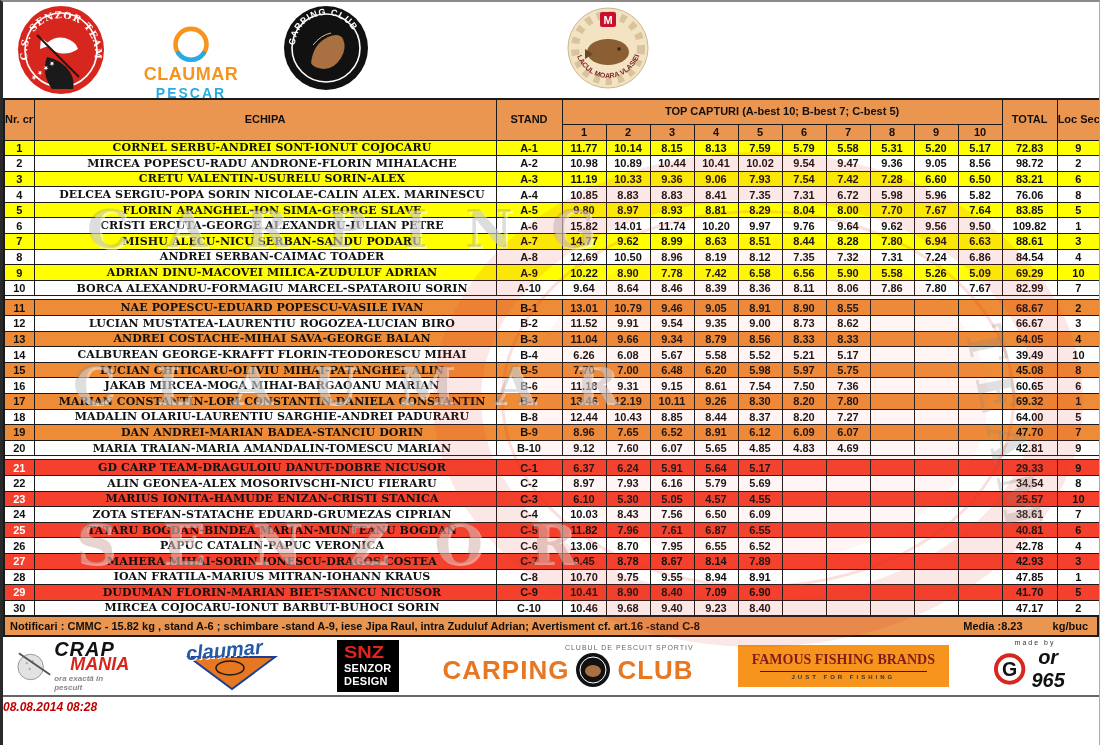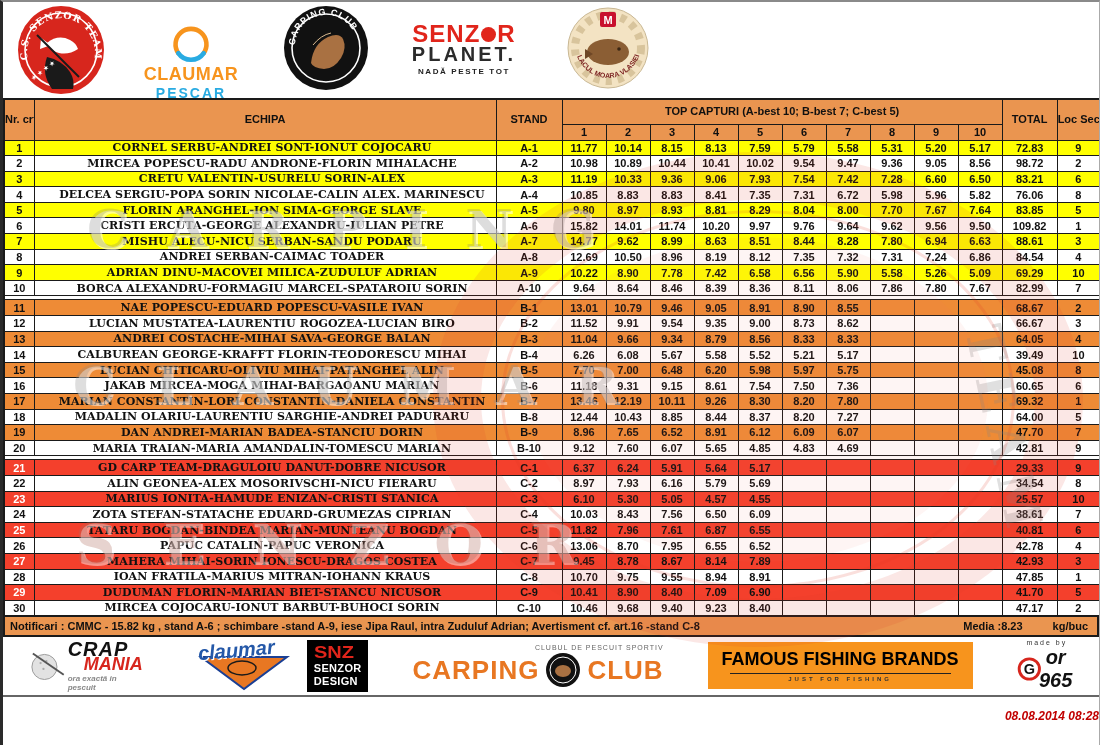--- a/index.html
+++ b/index.html
@@ -48,46 +48,46 @@
   tr.hl.gc td { background:#F4402C; }
   tr.hl.gc td.c-nr { color:#fff; }
   tr.sep td { border:none; height:4px; background:#fff; }
   
   .notif { display:flex; align-items:center; width:1096px; height:20px;
     background:#EA9550; border:2px solid #1a1a1a; border-top:none; padding:0 5px;
     font-weight:700; font-size:11px; color:#101010; }
   .notif-text { flex:1; white-space:nowrap; }
   .media-label { } .media-value { margin-right:30px; } .media-unit { margin-right:4px; }
   
-  .footer { display:flex; align-items:center; justify-content:space-between; height:58px; padding:0 22px 0 26px; background:#fff;gap:44px; }
+  .footer { display:flex; align-items:center; justify-content:space-between; height:58px; padding:0 22px 0 12px; background:#fff;gap:44px; }
   .f-crap { display:flex; align-items:center; gap:2px; }
   .crap1 { font-style:italic; font-weight:900; font-size:20px; color:#111; letter-spacing:1px; line-height:1; }
   .crap2 { font-style:italic; font-weight:900; font-size:18px; color:#D7261D; margin:-4px 0 0 16px; line-height:1; }
   .crap3 { font-style:italic; font-weight:700; font-size:8px; color:#888; margin-top:1px; }
   .f-claumar { position:relative; width:120px; height:54px; }
   .fcl-text { position:absolute; top:0px; left:10px; font-style:italic; font-weight:900; font-size:20px;
     color:#2458A8; z-index:2; transform:rotate(-5deg); text-shadow:1px 1px 0 #fff; }
   .fcl-tri { position:absolute; top:15px; left:10px; }
   .f-snz { background:#000; color:#fff; padding:5px 7px; line-height:1; }
   .snz1 { color:#E1251B; font-weight:900; font-size:16px; transform:scaleX(1.25); transform-origin:left; }
   .snz2,.snz3 { font-weight:700; font-size:11px; letter-spacing:0.3px; margin-top:2px; }
   .f-cclub { text-align:center; }
   .fcc-top { font-size:7px; color:#666; letter-spacing:1px; text-align:right; margin-bottom:1px; }
   .fcc-row { display:flex; align-items:center; gap:6px; }
   .fcc-word { font-weight:900; font-size:26px; color:#E87722; letter-spacing:1px; line-height:1; }
   .f-famous { background:#F7941D; padding:7px 14px; text-align:center; }
-  .ff1 { font-family:Liberation Sans, sans-serif; font-weight:700; font-size:18px; color:#000000; white-space:nowrap; }
+  .ff1 { font-family:Liberation Serif, serif; font-weight:700; font-size:14px; color:#7f1d1d; white-space:nowrap; }
   .ff-line { border-top:1px solid #222; margin:3px 8px 2px; }
   .ff2 { font-size:6px; font-weight:700; letter-spacing:3px; color:#333; }
   .f-gor { text-align:center; }
   .fg-made { font-size:7px; letter-spacing:2px; color:#333; margin-bottom:0px; }
   .fg-row { display:flex; align-items:center; }
   .fg-text { font-style:italic; font-weight:900; font-size:20px; color:#111; margin-left:-7px; }
   
-  .datebar { border-top:2px solid #666; text-align:right; padding-top:12px;
+  .datebar { border-top:2px solid #666; text-align:left; padding-top:3px;
     font-style:italic; font-weight:700; font-size:12px; color:#C00000; }
   
   .wm { position:absolute; pointer-events:none; z-index:5; font-family:"DejaVu Serif",serif; font-weight:700; white-space:nowrap; }
   .wm-carping { top:196px; left:84px; font-size:52px; letter-spacing:38px; color:rgba(125,125,125,0.26); text-shadow:2px 2px 0 rgba(255,255,255,0.55); }
   .wm-claumar { top:352px; left:70px; font-size:52px; letter-spacing:40px; color:rgba(135,135,135,0.28); text-shadow:2px 2px 0 rgba(255,255,255,0.5); }
   .wm-senzor { top:508px; left:72px; font-size:56px; letter-spacing:46px; color:rgba(175,110,95,0.30); text-shadow:2px 2px 0 rgba(255,255,255,0.45); }
   .wm-team { top:318px; left:1008px; font-size:50px; letter-spacing:12px; color:rgba(130,130,130,0.25);
     transform:rotate(78deg); transform-origin:left top; }
   .wm-ring-outer { top:150px; left:430px; width:650px; height:495px; border:48px solid rgba(226,58,40,0.12); border-radius:50%; }
   .wm-ring-inner { top:208px; left:498px; width:514px; height:378px; border:3px solid rgba(226,58,40,0.16); border-radius:50%; }
@@ -127,27 +127,20 @@
       <circle cx="43" cy="43" r="42" fill="#111"></circle>
       <circle cx="43" cy="43" r="34" fill="none" stroke="#fff" stroke-width="1.6"></circle>
       <path id="cc-arc" d="M 14,52 A 31,31 0 1 1 72,52" fill="none"></path>
       <text font-size="9" font-weight="bold" fill="#fff" font-family="Liberation Sans, sans-serif" letter-spacing="1">
         <textPath href="#cc-arc" startOffset="10%">CARPING CLUB</textPath>
       </text>
       <path d="M28,58 q2,-19 17,-26 q11,-5 15,2 q4,9 -2,19 q-7,11 -17,11 q-11,-1 -13,-6 z" fill="#A97142"></path>
       <path d="M30,40 q8,-10 18,-12" stroke="#d9b98f" stroke-width="1" fill="none"></path>
     </svg>
 
-    <div class="logo-abs logo-splanet">
-      <div class="sp-l1">
-        <span>SENZ</span><span class="sp-dot"></span><span>R</span>
-      </div>
-      <div class="sp-l2">PLANET.</div>
-      <div class="sp-l3">NADĂ PESTE TOT</div>
-    </div>
 
     <svg class="logo-abs" style="left:564px; top:5px;" width="82" height="82" viewBox="0 0 82 82">
       <circle cx="41" cy="41" r="40" fill="#F3E3C3" stroke="#c9b894" stroke-width="1"></circle>
       <circle cx="41" cy="41" r="33" fill="none" stroke="#d8c49c" stroke-width="8" stroke-dasharray="6 6"></circle>
       <ellipse cx="41" cy="45" rx="21" ry="13" fill="#8B5E34"></ellipse>
       <path d="M18,42 l8,5 -8,5 z" fill="#6e4726"></path>
       <circle cx="52" cy="42" r="1.8" fill="#3a2614"></circle>
       <rect x="33" y="5" width="16" height="15" rx="2" fill="#C8102E"></rect>
       <text x="41" y="17" text-anchor="middle" font-size="11" font-weight="bold" fill="#fff" font-family="Liberation Sans, sans-serif">M</text>
       <path id="mv-arc" d="M 9,46 A 33,33 0 0 0 73,46" fill="none"></path>

